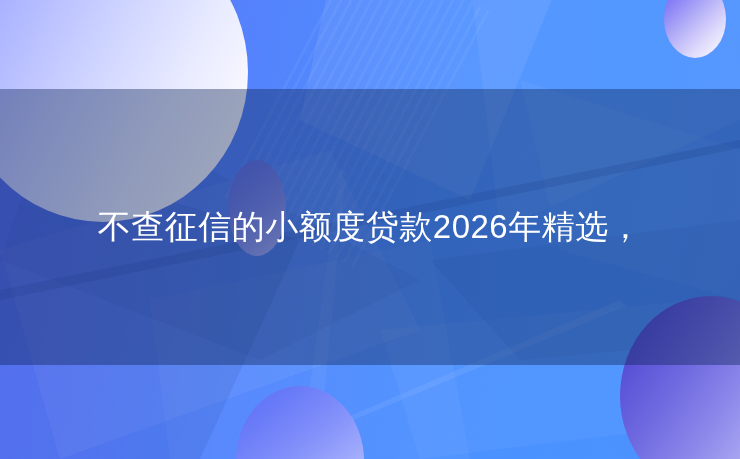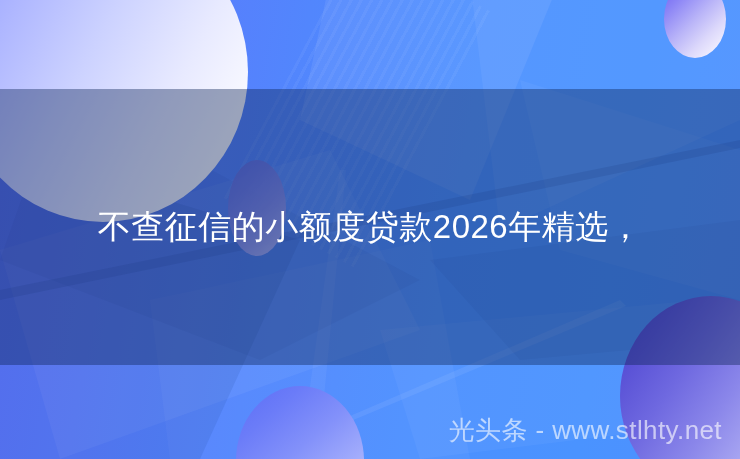--- a/index.html
+++ b/index.html
@@ -213,15 +213,14 @@
   <div class="orb orb-midleft"></div>
   <div class="orb orb-bottomcenter"></div>
   <div class="orb orb-bottomright"></div>
 
   <div class="scrim"></div>
 
   <div class="title-wrap">
     <div class="title-line">不查征信的小额度贷款2026年精选，</div>
   </div>
 
-  <div class="watermark">光头条 - www.stlhty.net</div>
 
 </div>
 
 </body></html>

